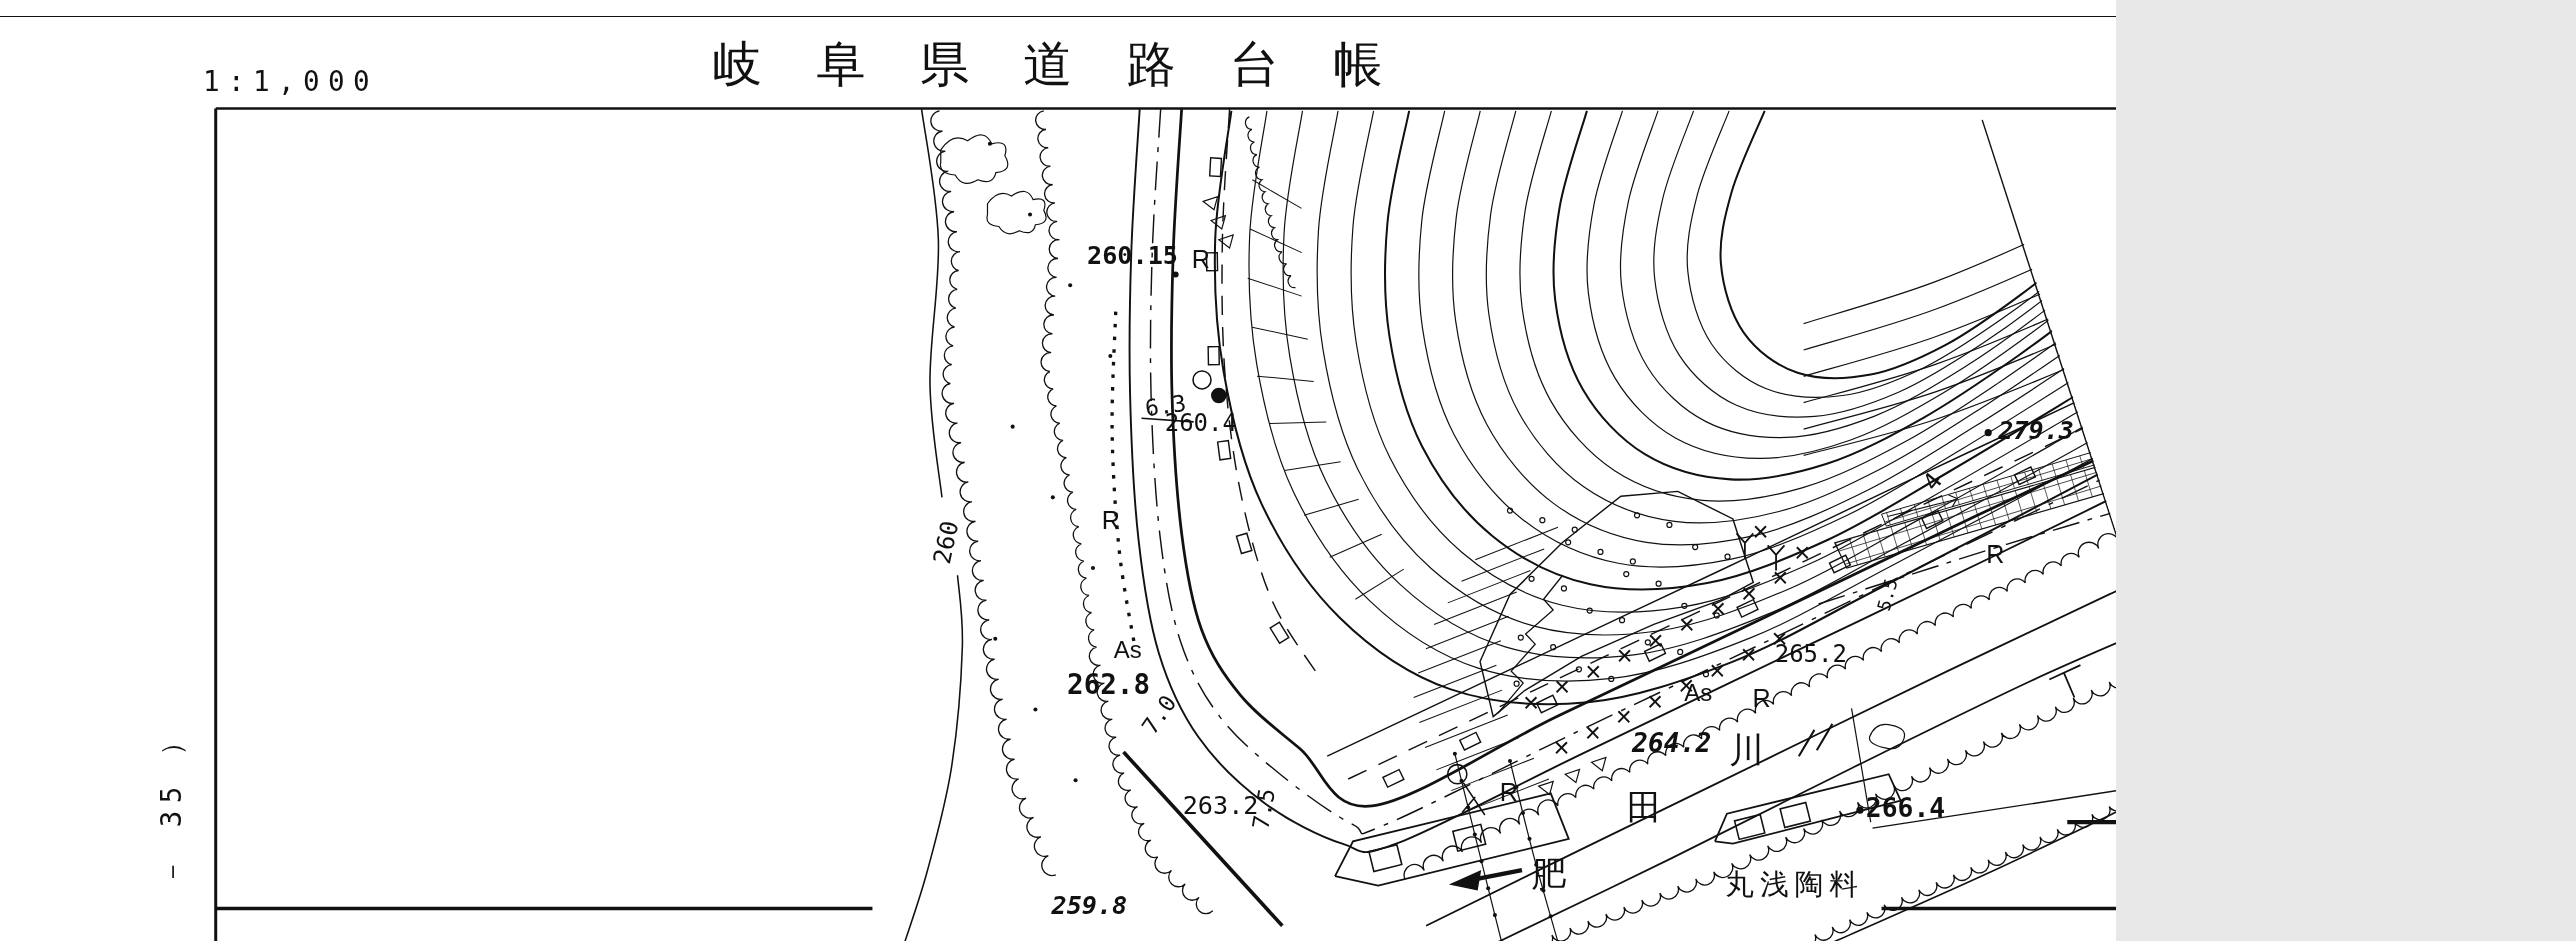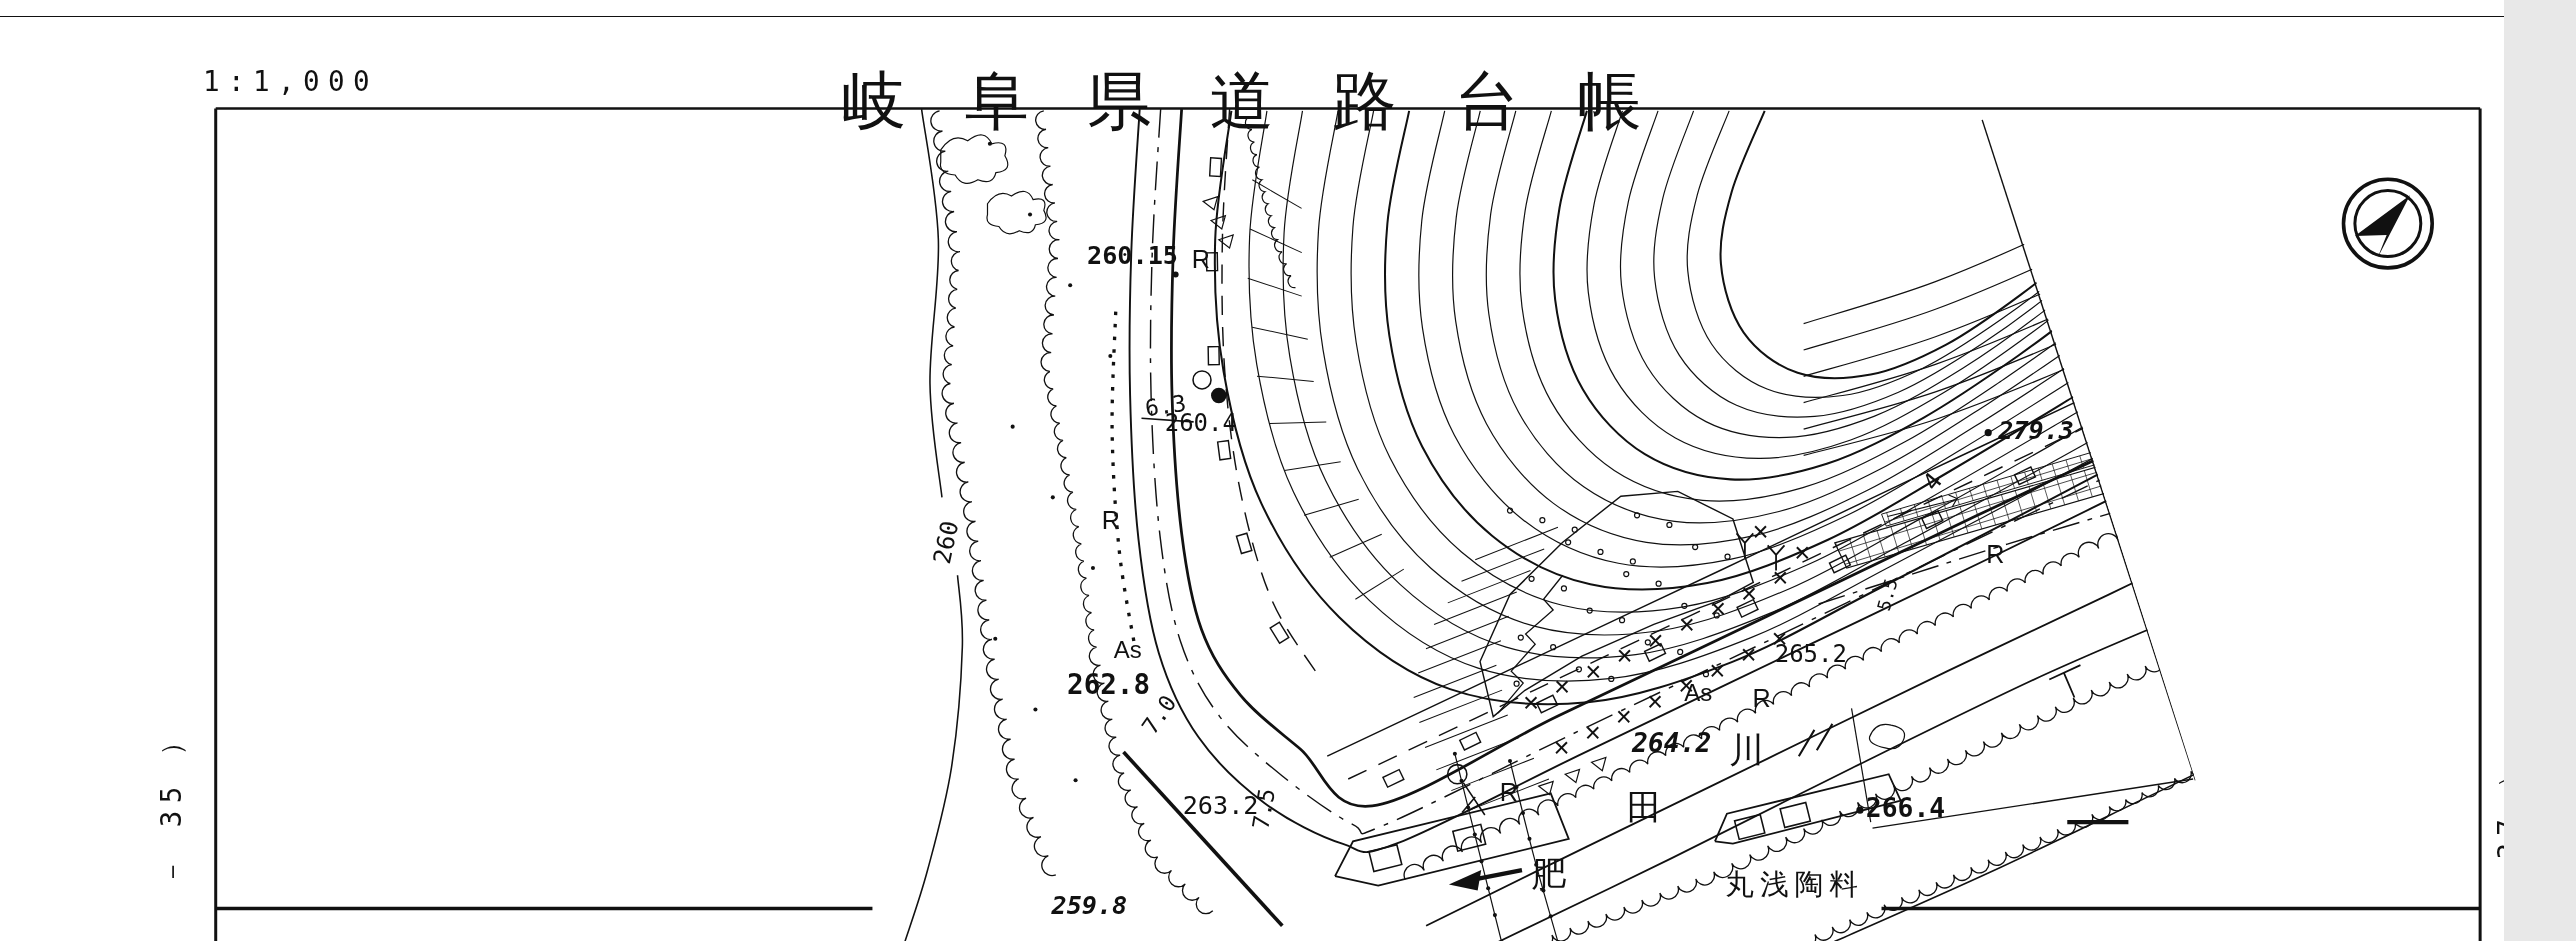--- a/index.html
+++ b/index.html
@@ -1,21 +1,21 @@
 <!DOCTYPE html>
 <html style="font-size:9.6px"><head>
 <meta charset="utf-8">
 <style>
   html,body{margin:0;padding:0;background:#e8e8e8;}
-  .page{position:relative;width:2504px;height:942px;background:#ffffff;overflow:hidden;
+  .page{position:relative;width:2116px;height:942px;background:#ffffff;overflow:hidden;
         font-family:"Liberation Sans",sans-serif;color:#111;}
   .toprule{position:absolute;left:0;top:15.6px;width:2576px;height:0;border-top:1.8px solid #111;}
   .scale{position:absolute;left:203px;top:65px;font-family:"DejaVu Sans Mono",monospace;
          font-size:27.6px;letter-spacing:8.4px;white-space:nowrap;}
-  .title{position:absolute;left:50%;transform:translateX(-50%);top:58px;font-size:64px;
+  .title{position:absolute;left:50%;transform:translateX(-50%);top:32px;font-size:49px;
          letter-spacing:20.4px;white-space:nowrap;font-weight:500;text-align:center;}
   .route{position:absolute;right:99px;top:62px;font-size:29px;letter-spacing:3.6px;white-space:nowrap;}
   svg.map{position:absolute;left:0;top:0;width:2576px;height:942px;}
   svg text{fill:#111;}
   .num{font-family:"DejaVu Sans Mono",monospace;}
   .kan{font-family:"Liberation Sans",sans-serif;}
 </style>
 </head>
 <body>
 

